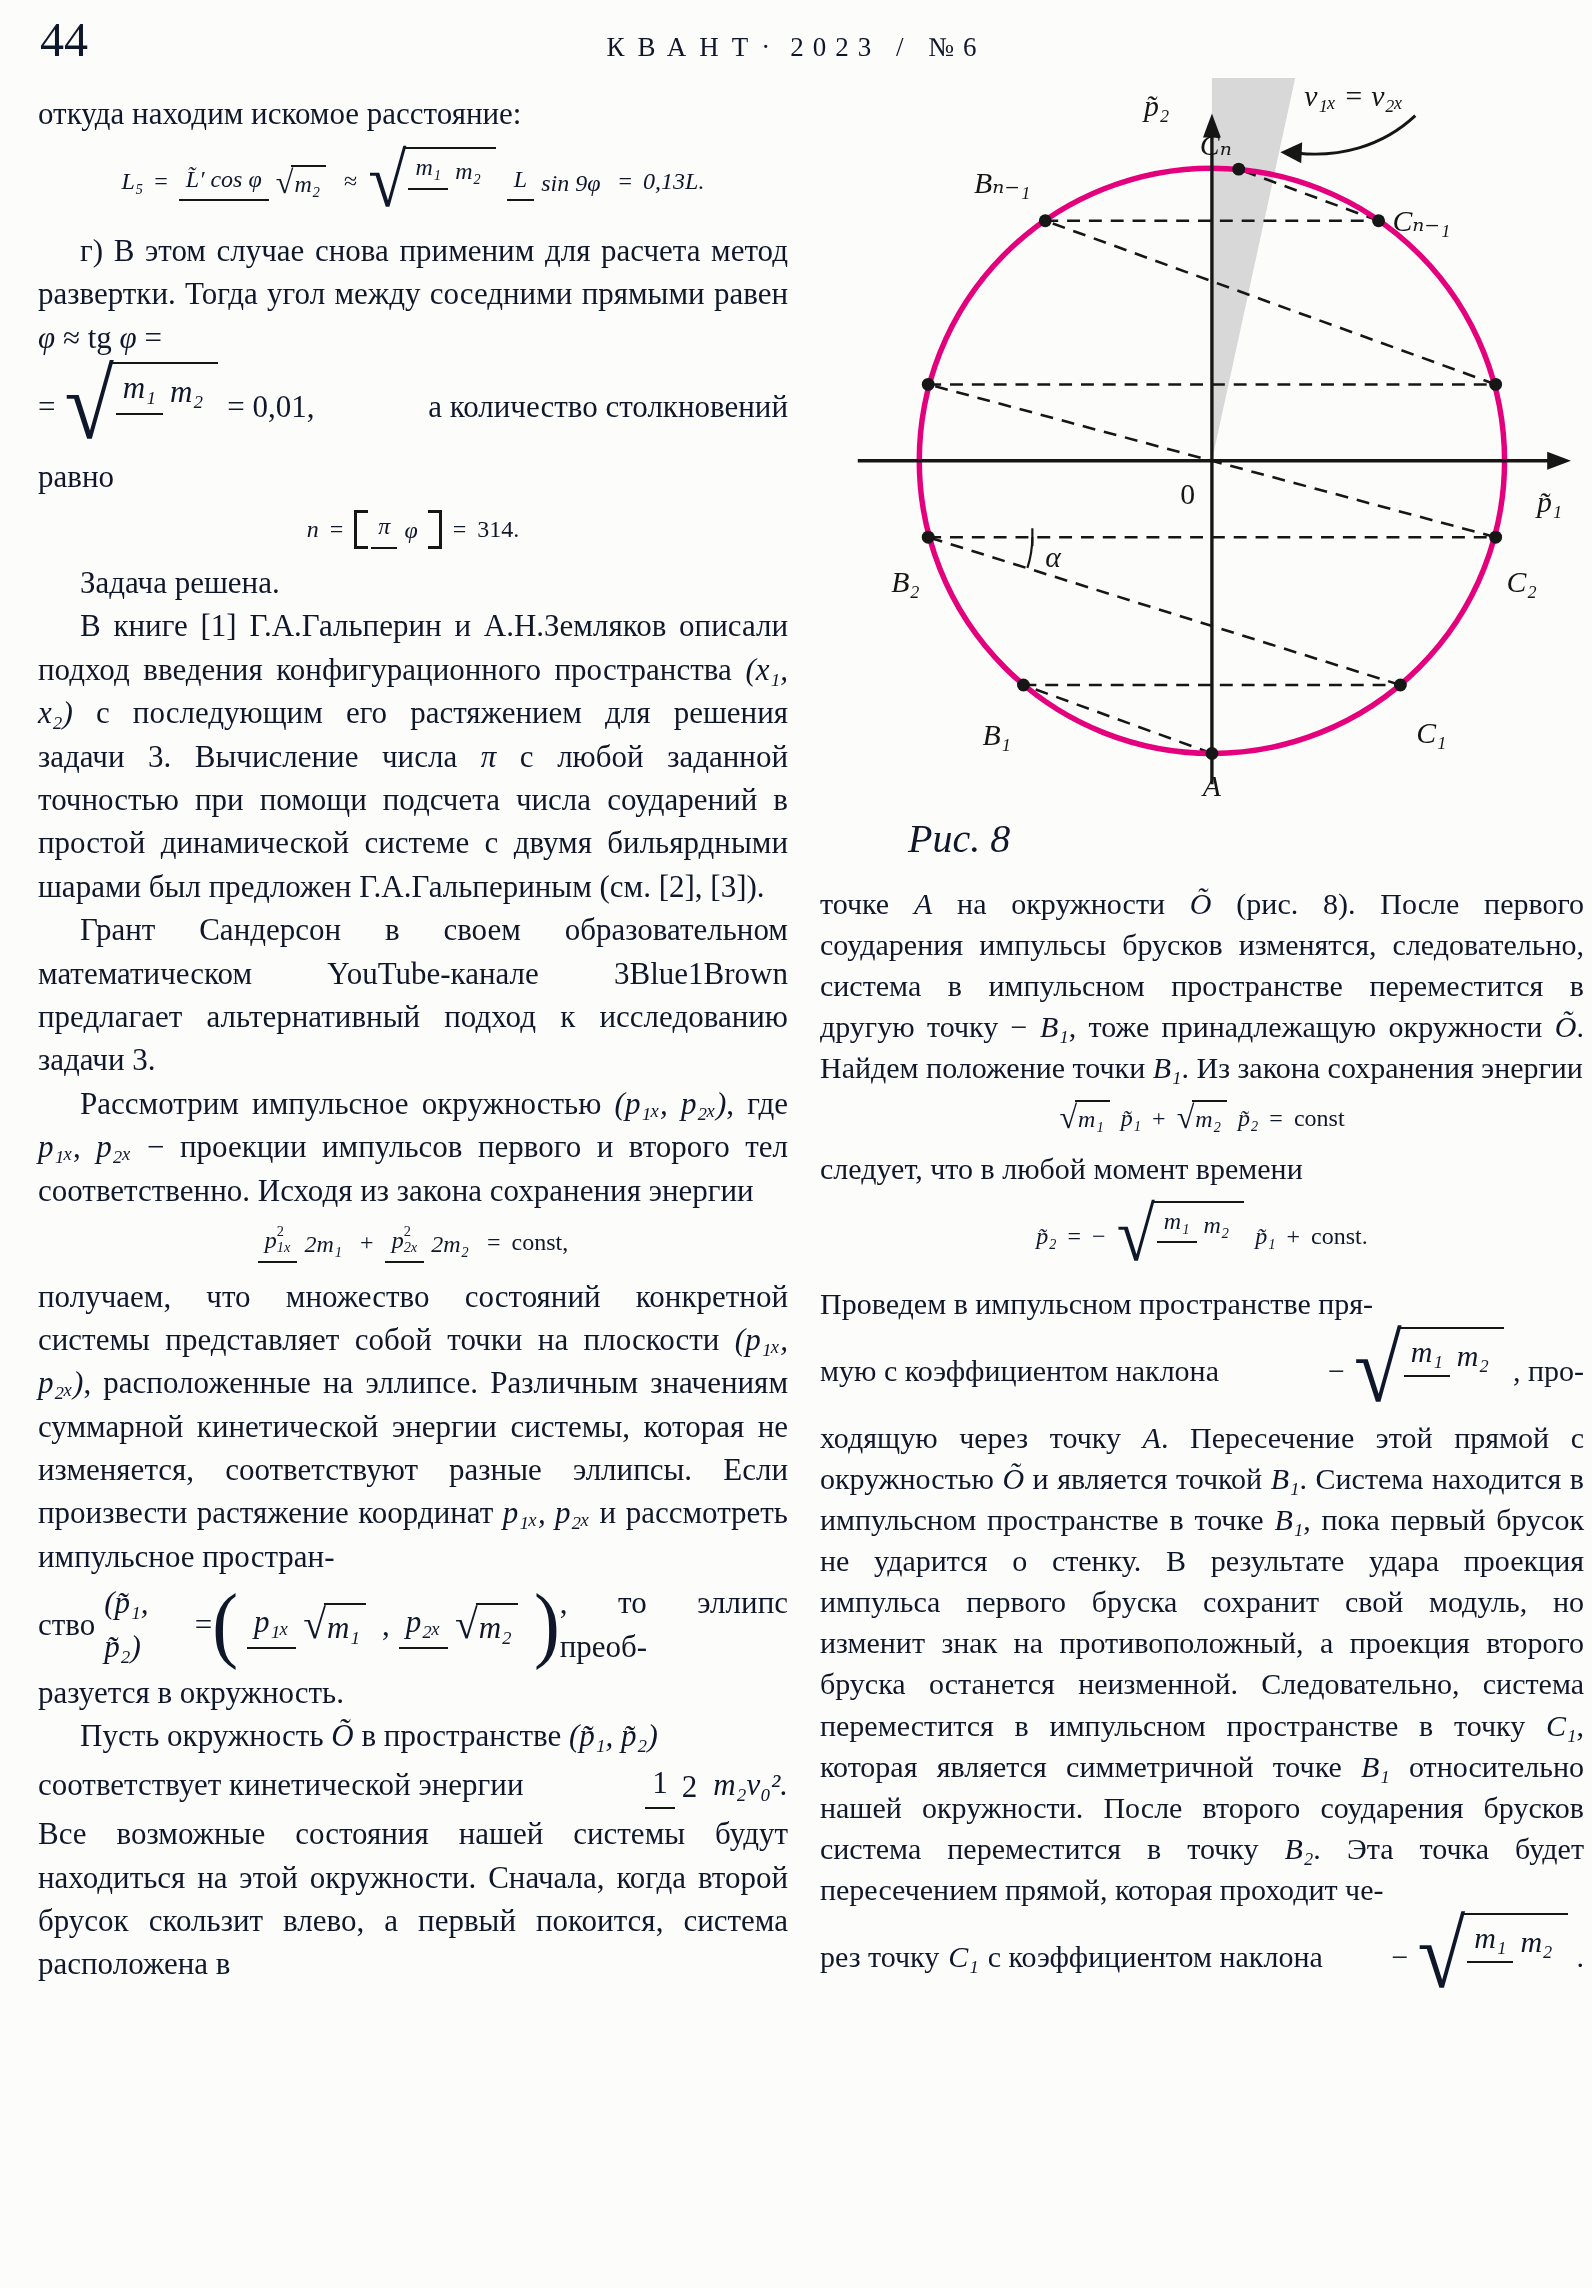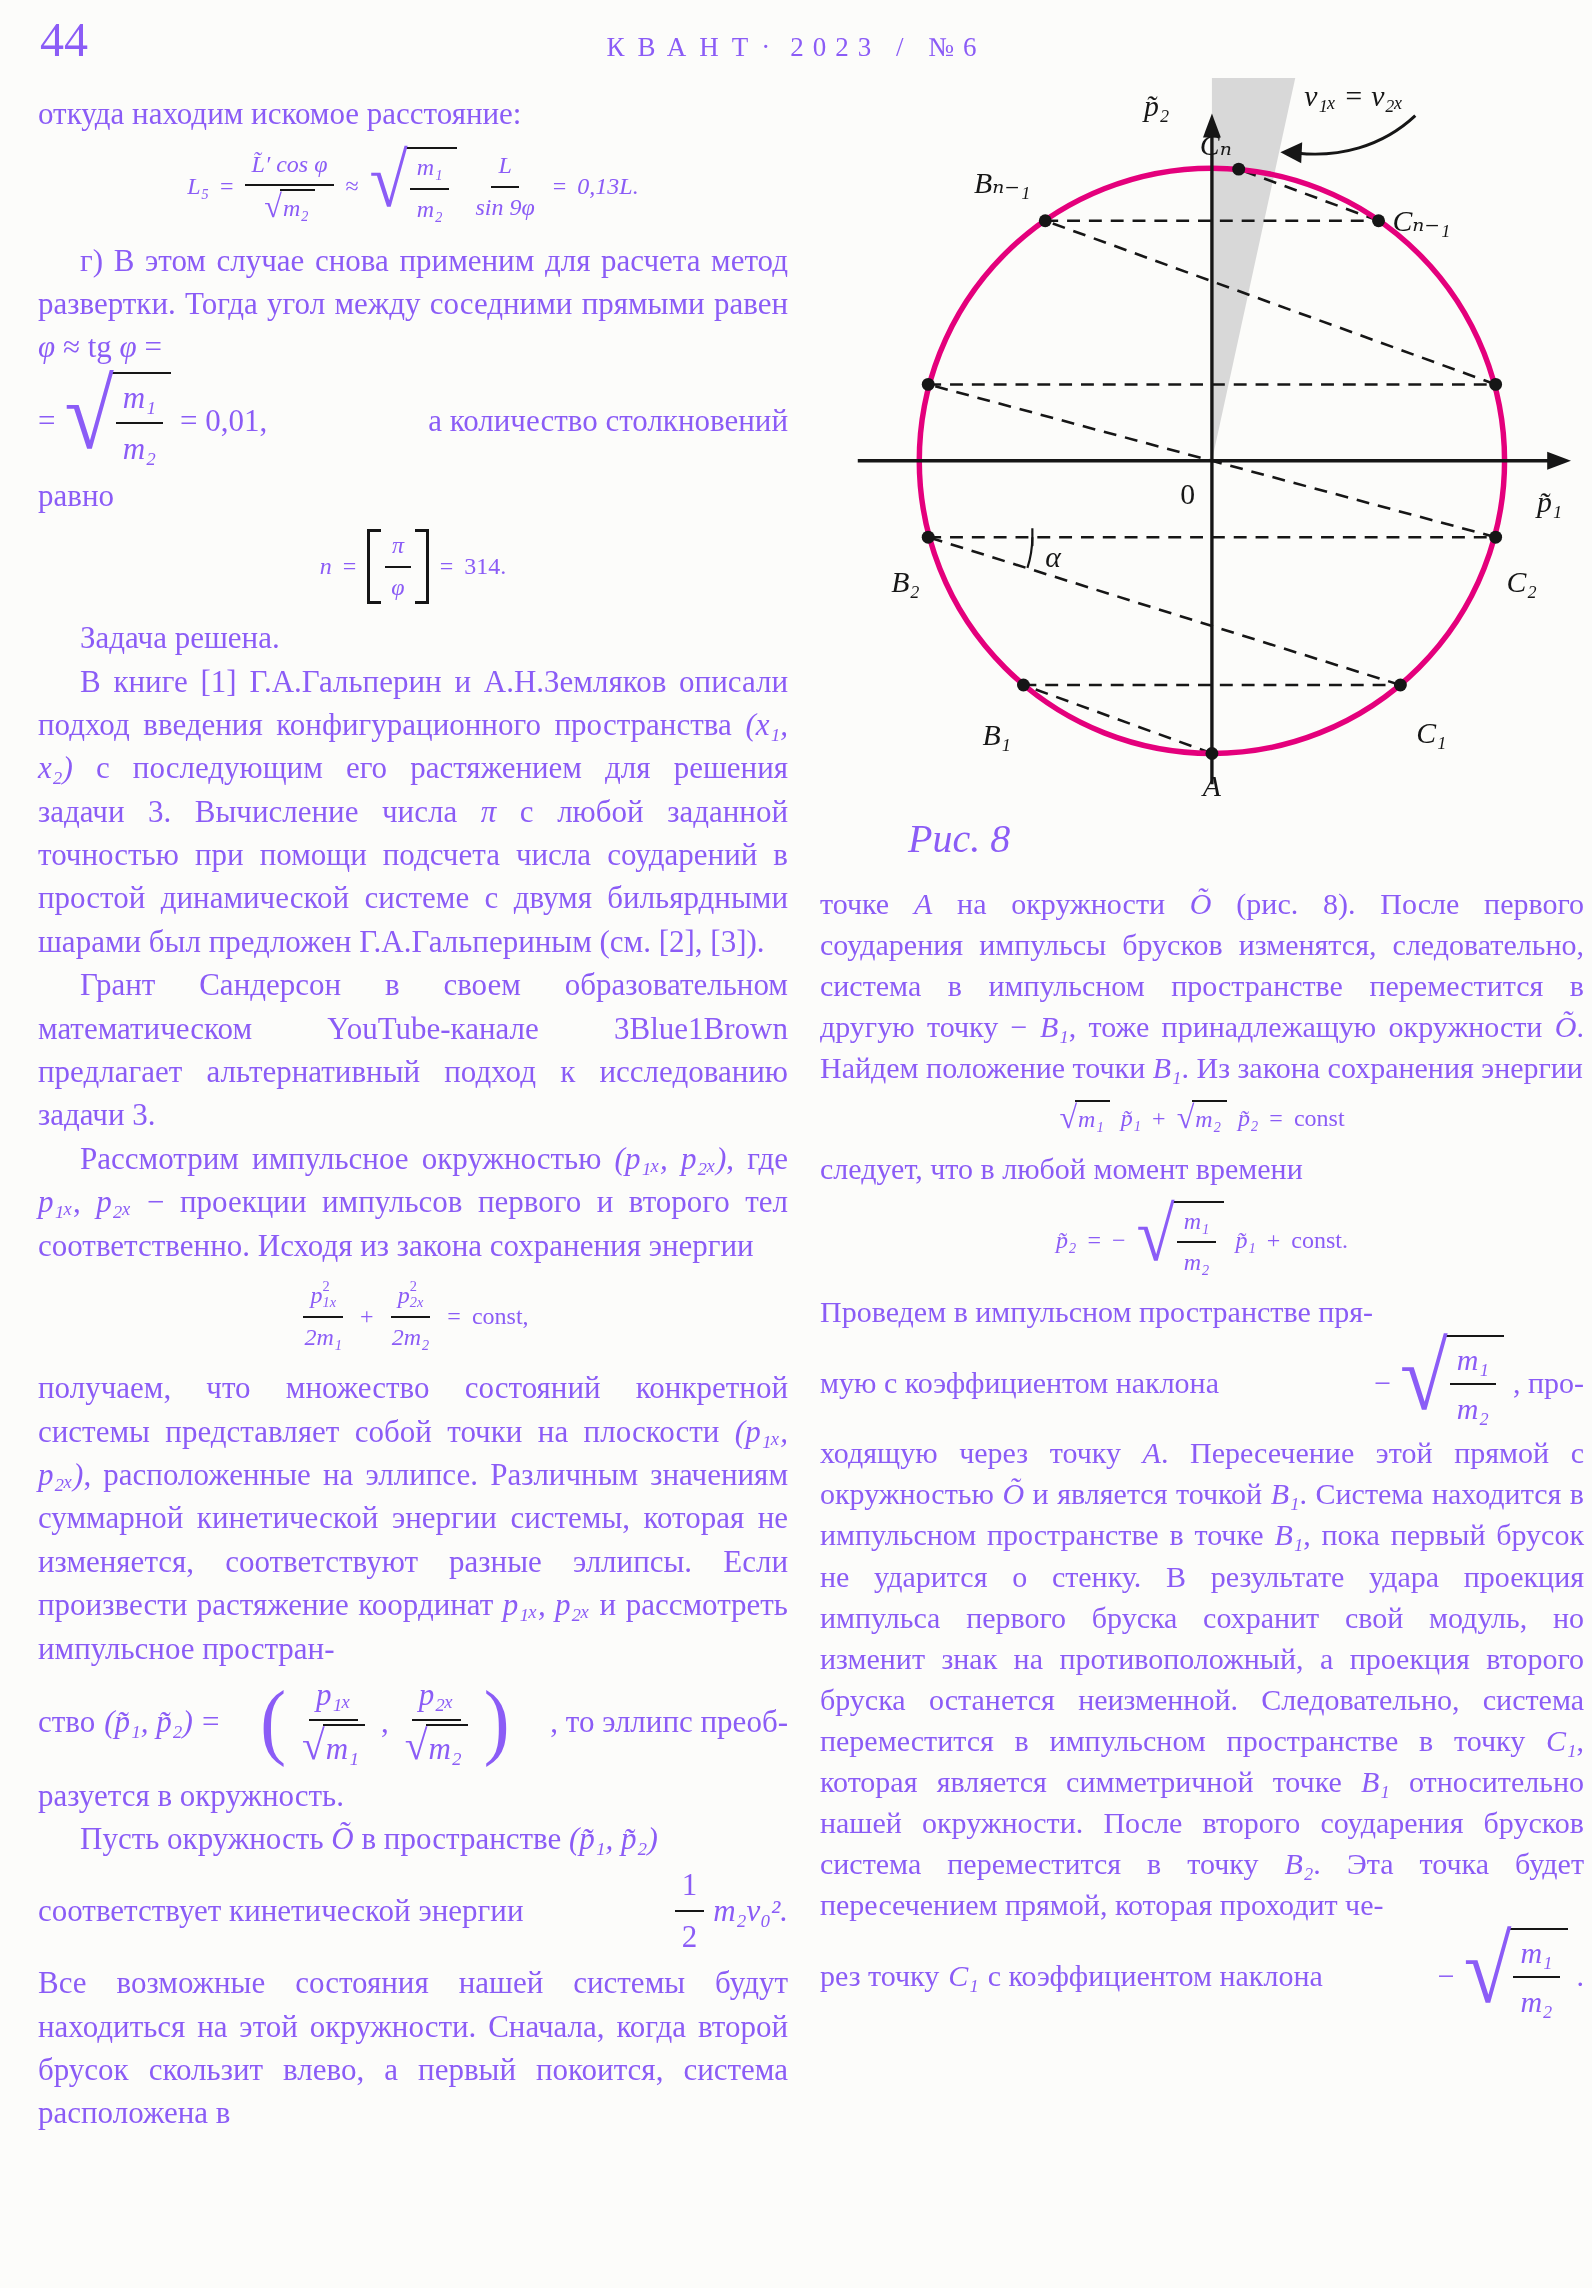--- a/index.html
+++ b/index.html
@@ -1,35 +1,35 @@
 <!DOCTYPE html>
 <html><head>
 <meta charset="utf-8">
 <style>
   html,body{margin:0;padding:0;background:#e8e8e8;}
   .page{position:relative;width:1592px;height:2289px;background:#fcfcfa;
-        font-family:"Liberation Serif","DejaVu Serif",serif;color:#8b5cf6;overflow:hidden;}
+        font-family:"Liberation Serif","DejaVu Serif",serif;color:#0f172a;overflow:hidden;}
   .pagenum{position:absolute;top:12px;left:40px;font-size:48px;}
   .header{position:absolute;top:32px;left:0;width:100%;text-align:center;font-size:27px;}
   .jname{font-weight:400;letter-spacing:13px;}
   .jsep{margin-right:20px;}
   .jissue{letter-spacing:9px;}
 
   .col{position:absolute;text-align:justify;}
   .col-left{left:38px;top:92px;width:750px;font-size:31px;line-height:1.40;}
   .col-right{left:820px;top:64px;width:764px;font-size:30px;line-height:1.37;}
   .para{margin:0;text-align:justify;}
   .ind{text-indent:42px;}
   .seg-i,.it{font-style:italic;}
   .seg-r,.rm{font-style:normal;}
 
   
   .formula{display:flex;justify-content:center;align-items:center;gap:11px;
            margin:12px 0;font-size:24px;font-style:italic;text-align:center;}
-  .frac{display:inline-flex;flex-direction:column;align-items:center;}
+  .frac{display:inline-flex;flex-direction:row;align-items:center;}
   .frac>.num{padding:0 7px 3px;border-bottom:2.5px solid #161616;display:inline-flex;
              align-items:flex-end;justify-content:center;}
   .frac>.den{padding:3px 7px 0;display:inline-flex;align-items:flex-start;justify-content:center;}
   .rad{display:inline-flex;align-items:flex-start;}
   .rad>.sgn{font-style:normal;line-height:1;margin-right:-2px;}
   .rad>.bdy{border-top:2.5px solid #161616;padding:1px 6px 0 3px;}
   .rad.s>.sgn{font-size:1.34em;transform:translateY(1px);}
   .rad.t>.sgn{font-size:2.9em;transform:scaleY(1.10) translateY(2px);transform-origin:center bottom;}
   .rad.t>.bdy{padding:2px 8px 0 4px;}
 

